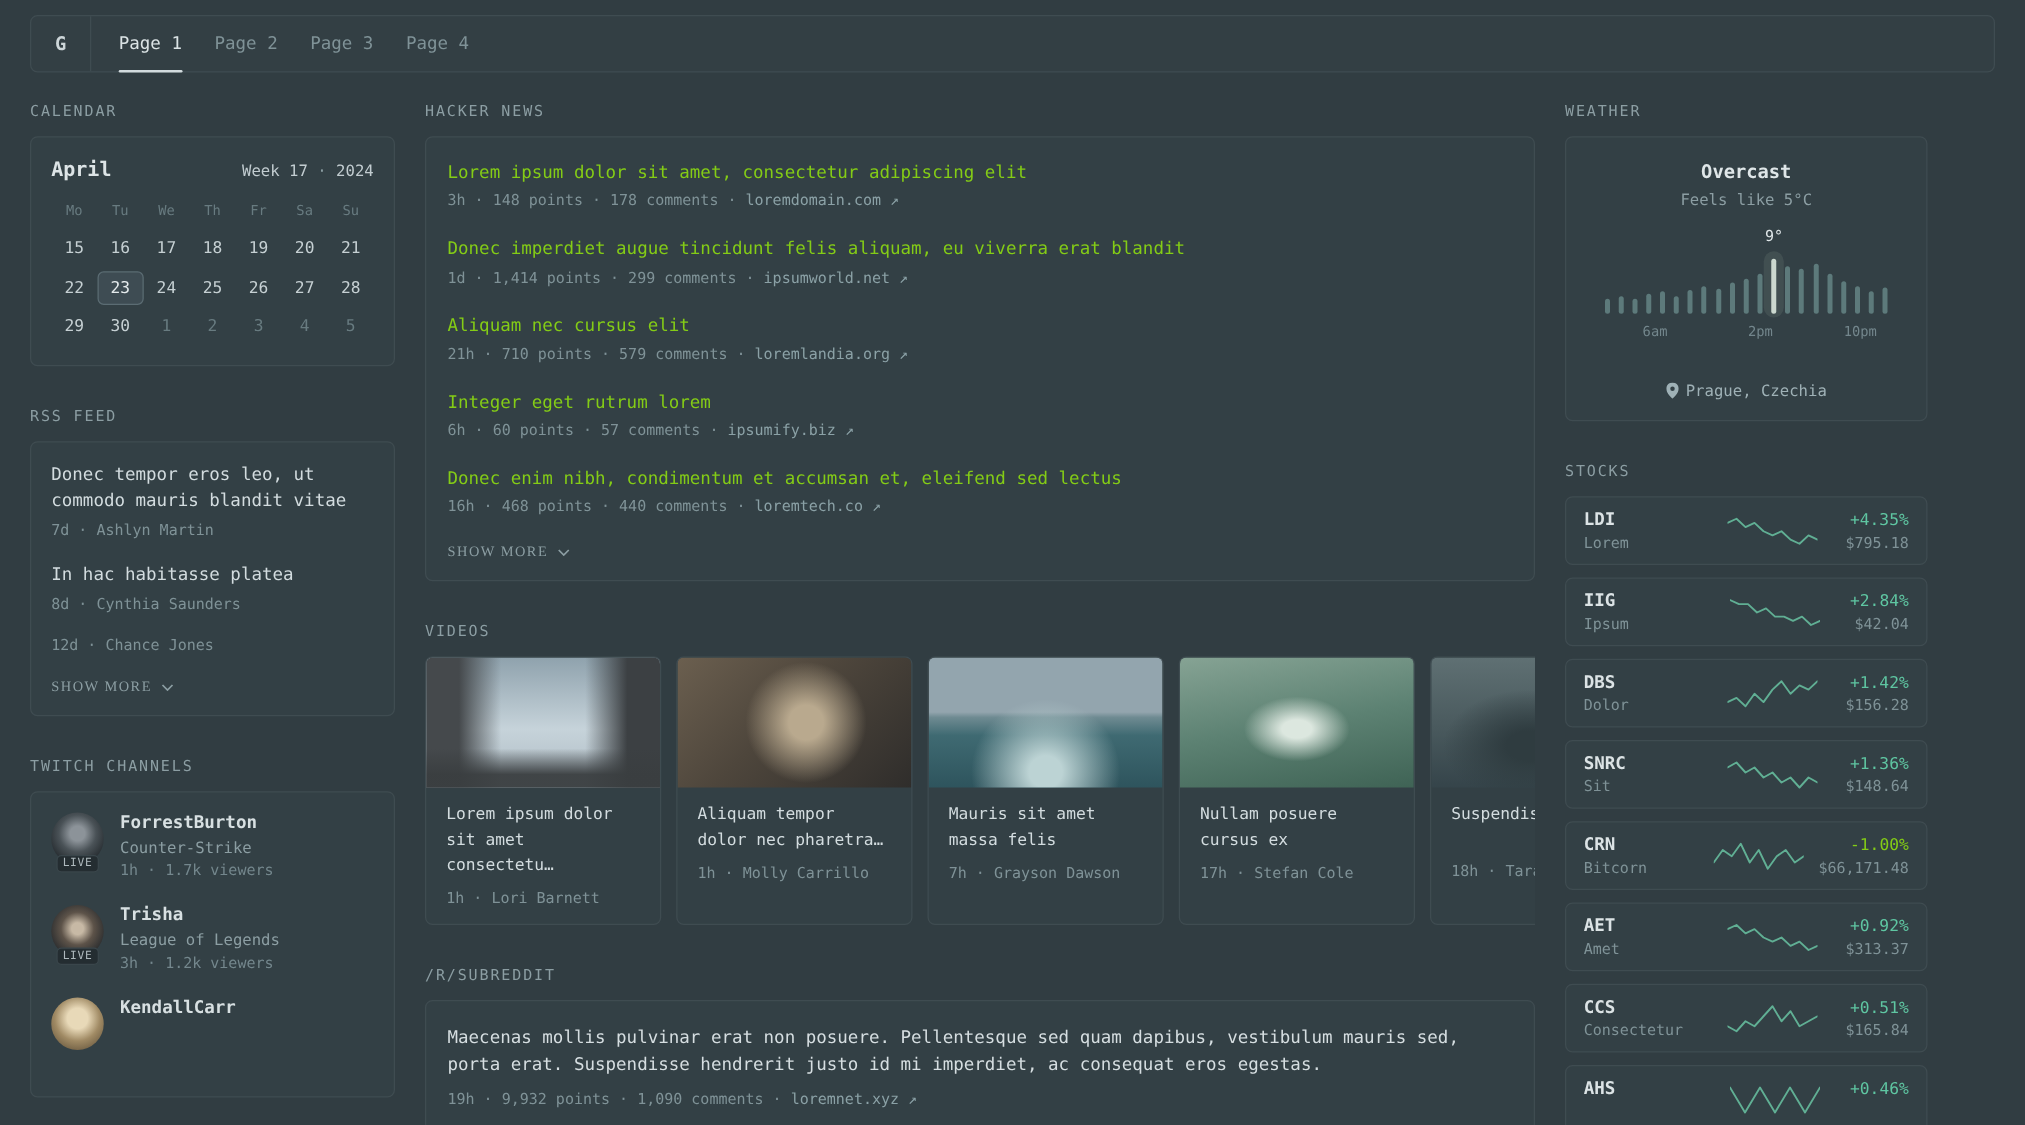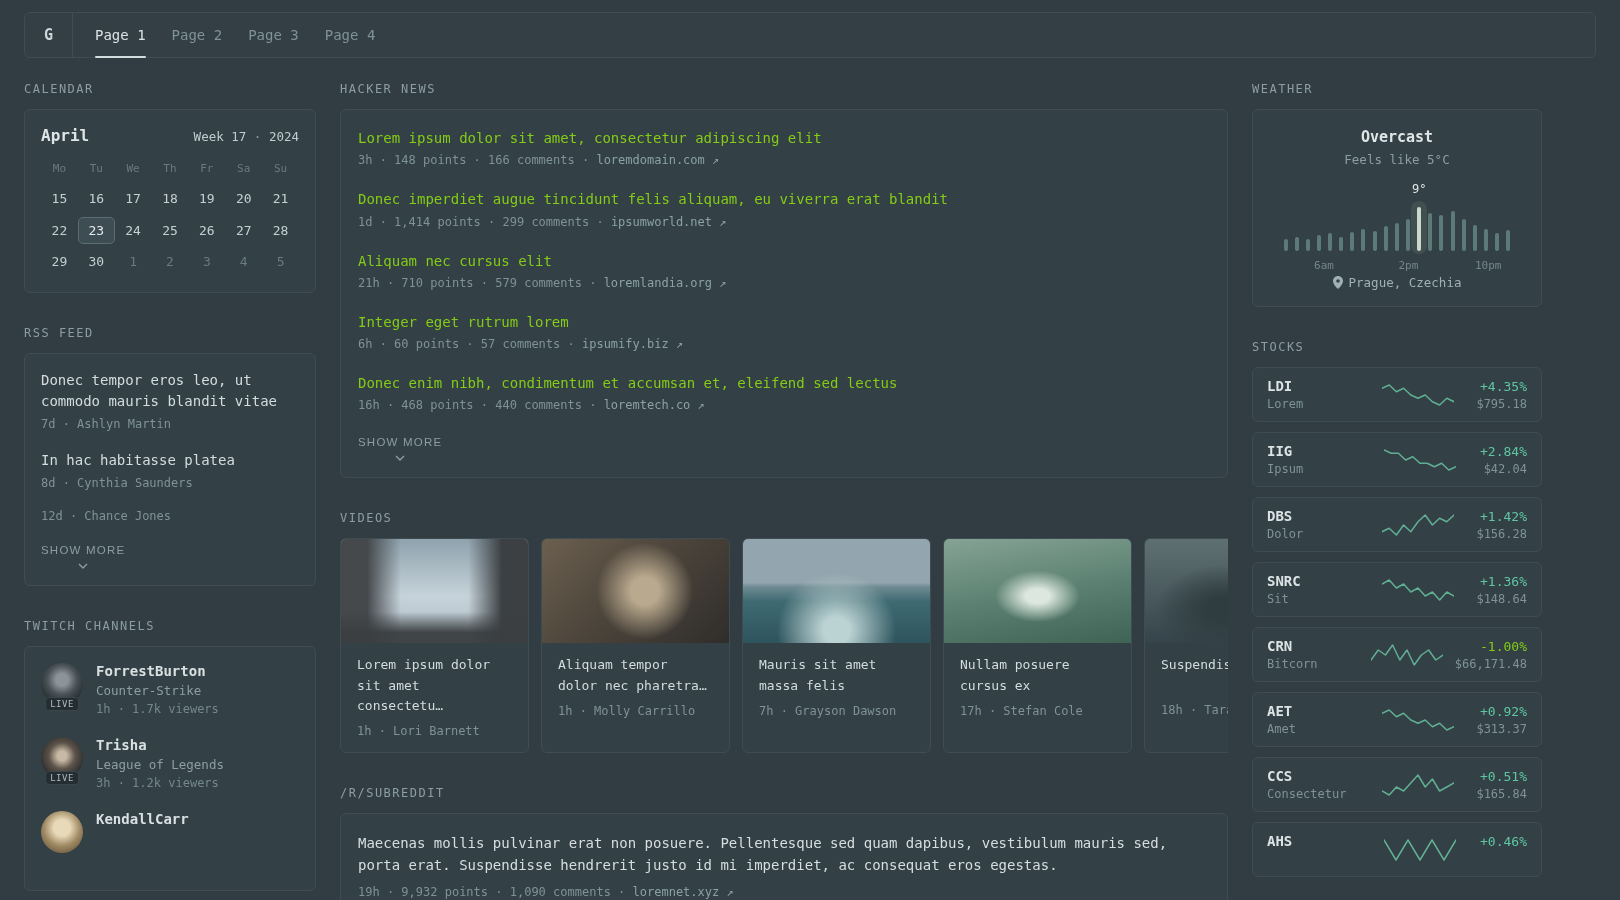--- a/index.html
+++ b/index.html
@@ -27,22 +27,22 @@
   .col-mid   { flex:1; min-width:0; }
   .col-right { flex:0 0 290px; width:290px; }
 
   .widget { margin-bottom:33px; }
   .widget-title { font-size:12px; letter-spacing:1.5px; color:#8c9ea3; margin-bottom:13px; }
   .card { border:1px solid #3f4c51; border-radius:6px; background:rgba(170,210,205,0.025); padding:16px; }
 
   .meta { font-size:12px; color:#7f9297; margin-top:5px; }
   .dlink { color:#8ba1a6; cursor:pointer; }
   .show-more { display:flex; align-items:center; gap:7px; background:none; border:none;
-               font-family:Liberation Sans, sans-serif; font-size:11.5px; letter-spacing:1.2px; color:#8c9ea3;
-               cursor:pointer; padding-top:2px;flex-direction:column; }
+               font-family:Liberation Serif, serif; font-size:11.5px; letter-spacing:1.2px; color:#8c9ea3;
+               cursor:pointer; padding-top:2px; }
   .show-more svg { stroke:#8c9ea3; }
 
   
   .cal-head { display:flex; justify-content:space-between; align-items:baseline; }
   .cal-month { font-size:16px; font-weight:bold; color:#dde4e6; }
   .cal-week { font-size:12.5px; color:#c2ccd0; }
   .cal-week .sep { color:#8c9ea3; }
   .cal-grid { display:grid; grid-template-columns:repeat(7,1fr); row-gap:4px; margin-top:13px; text-align:center; }
   .cal-dow { font-size:11px; color:#687b80; padding:4px 0 6px; }
   .cal-day { font-size:13px; color:#c6d0d3; padding:6px 0; border-radius:5px; line-height:1.2; }
@@ -109,21 +109,21 @@
   .wbar-wrap { position:relative; width:5px; display:flex; justify-content:center; align-items:flex-end; }
   .wbar { width:4px; border-radius:2px; background:#5d7a7b; }
   .wbar-wrap.hl::before { content:""; position:absolute; left:50%; transform:translateX(-50%);
             top:-6px; bottom:-3px; width:16px; border-radius:8px; background:rgba(193,216,197,0.10); }
   .wbar-wrap.hl .wbar { background:#ccd9d1; }
   .wtemp { position:absolute; bottom:calc(100% + 11px); left:50%; transform:translateX(-50%);
            font-size:12px; color:#e0e7e9; white-space:nowrap; }
   .wtimes { position:relative; height:14px; margin:8px 14px 0; font-size:11px; color:#73868c; }
   .wtimes span { position:absolute; transform:translateX(-50%); top:0; }
   .wloc { display:flex; align-items:center; justify-content:center; gap:6px;
-          margin-top:2px; font-size:12.5px; color:#9fb1b6; }
+          margin-top:32px; font-size:12.5px; color:#9fb1b6; }
 
   
   .stock-card { display:flex; align-items:center; justify-content:space-between;
                 padding:10px 14px; margin-bottom:10px; cursor:pointer; }
   .st-left { width:92px; }
   .st-sym { font-size:14px; font-weight:600; color:#dce3e5; }
   .st-name { font-size:12px; color:#7f9297; margin-top:3px; min-height:14px; }
   .spark { color:#69c3a2; opacity:0.85; flex:0 0 72px; height:26px; }
   .st-right { text-align:right; }
   .st-change { font-size:13px; color:#5fc6a2; }
@@ -254,21 +254,21 @@
     </section>
   </div>
 
   <div class="col-mid">
 
     <section class="widget">
       <div class="widget-title">HACKER NEWS</div>
       <div class="card" style="padding:18px 17px 16px;">
         <div class="hn-item">
           <div class="hn-title">Lorem ipsum dolor sit amet, consectetur adipiscing elit</div>
-          <div class="meta"><span>3h · 148 points · 166 comments · </span><span class="dlink">loremdomain.com</span> <span class="dlink">↗</span></div>
+          <div class="meta"><span>3h · 148 points · 178 comments · </span><span class="dlink">loremdomain.com</span> <span class="dlink">↗</span></div>
         </div>
         <div class="hn-item">
           <div class="hn-title">Donec imperdiet augue tincidunt felis aliquam, eu viverra erat blandit</div>
           <div class="meta"><span>1d · 1,414 points · 299 comments · </span><span class="dlink">ipsumworld.net</span> <span class="dlink">↗</span></div>
         </div>
         <div class="hn-item">
           <div class="hn-title">Aliquam nec cursus elit</div>
           <div class="meta"><span>21h · 710 points · 579 comments · </span><span class="dlink">loremlandia.org</span> <span class="dlink">↗</span></div>
         </div>
         <div class="hn-item">

